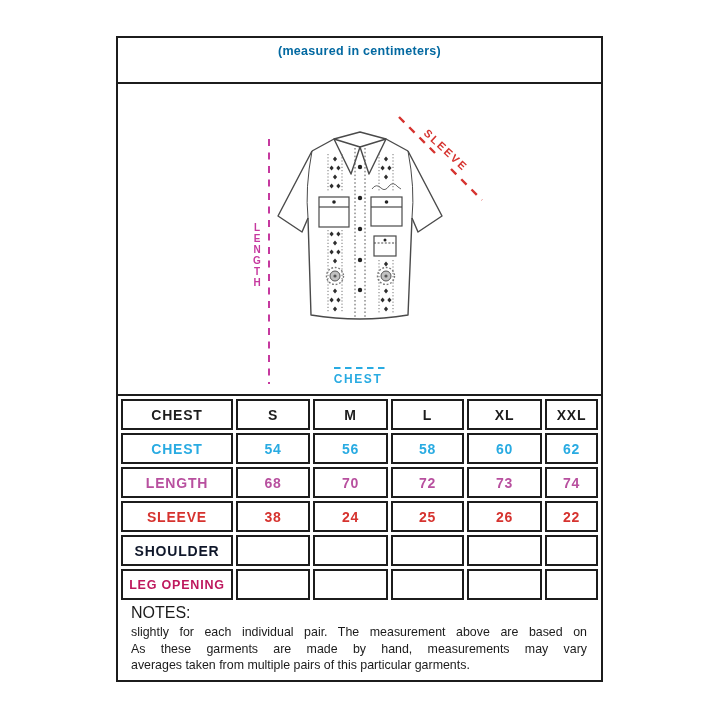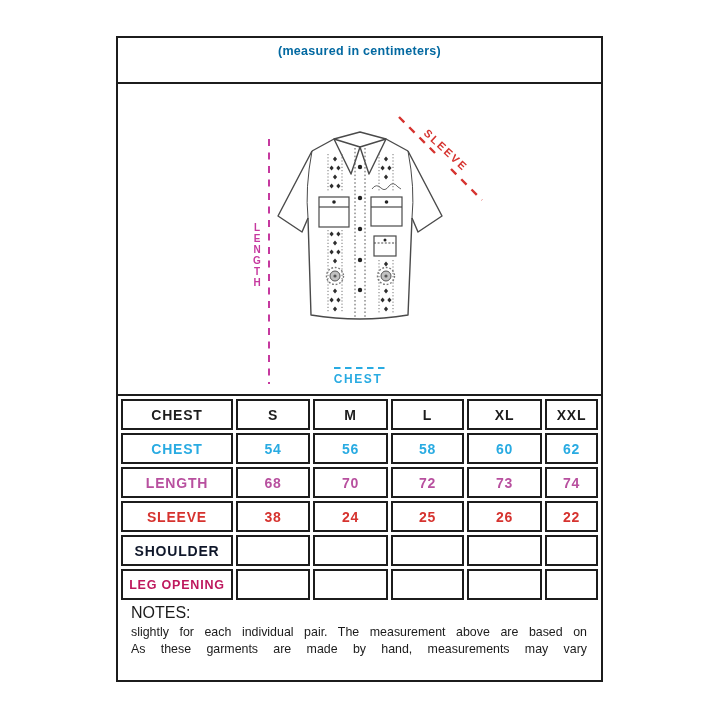--- a/index.html
+++ b/index.html
@@ -215,16 +215,17 @@
             <td></td>
           </tr>
         </tbody>
       </table>
     </div>
 
     <div class="notes">
       <div class="n-title">NOTES:</div>
       <div class="n-line jl">slightly for each individual pair. The measurement above are based on</div>
       <div class="n-line jl">As these garments are made by hand, measurements may vary</div>
+      <div class="n-line">averages taken from multiple pairs of this particular garments.</div>
     </div>
 
   </div>
 </div>
 
 </body></html>

